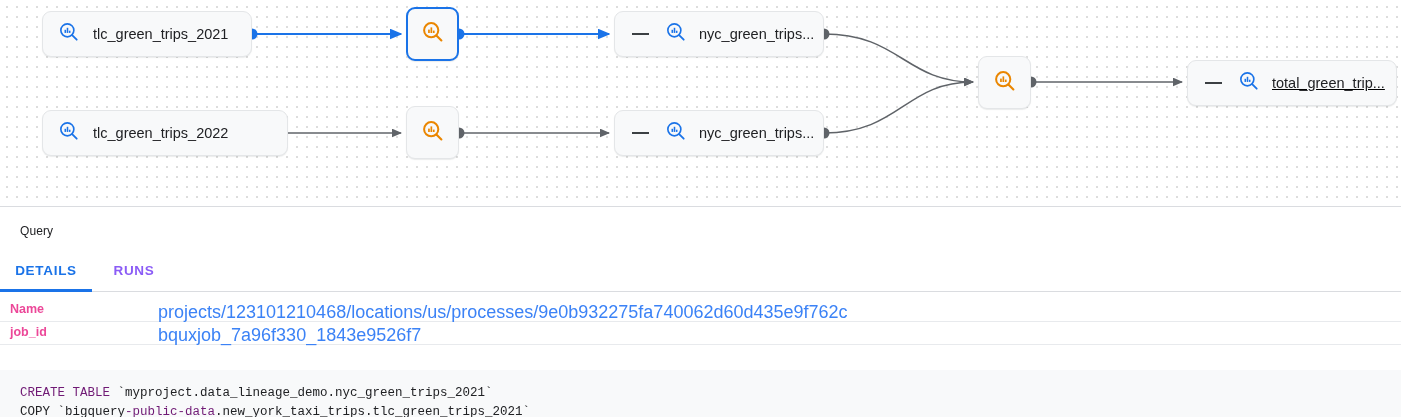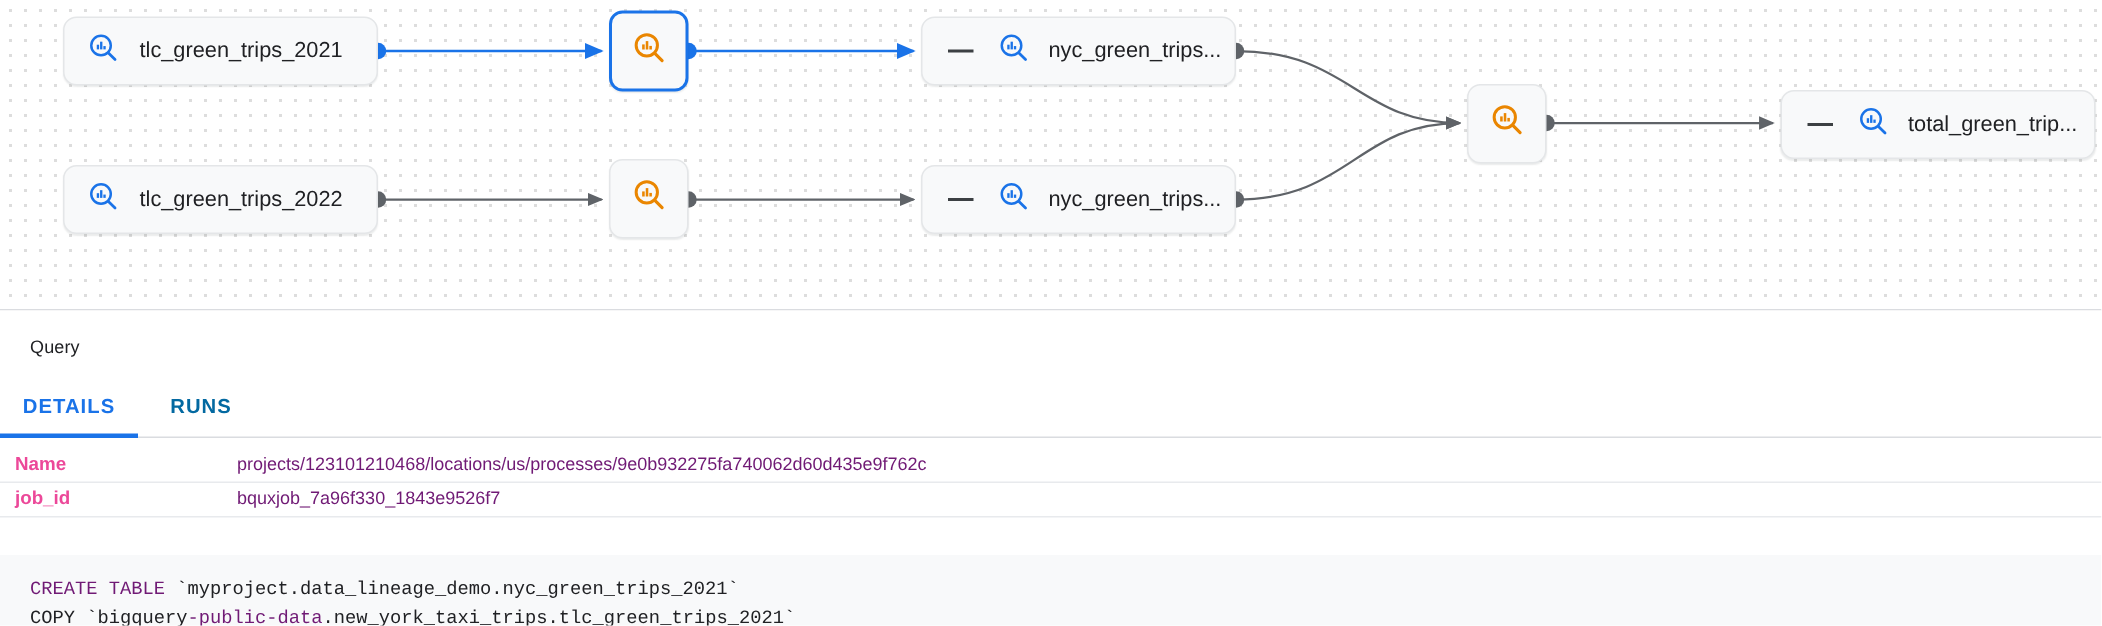--- a/index.html
+++ b/index.html
@@ -75,41 +75,41 @@
   #tabs {
     position: absolute; left: 0; top: 52px;
     width: 1401px; height: 33px;
     border-bottom: 1px solid #dadce0;
   }
   .tab {
     position: absolute; top: 0; height: 33px;
     display: flex; align-items: flex-start; justify-content: center;
     padding-top: 4px;
     font-size: 13.5px; font-weight: bold; letter-spacing: .7px;
-    color: #0369a1; cursor: pointer;
+    color: #8b5cf6; cursor: pointer;
   }
   .tab.active { color: #1a73e8; }
   .tab-underline {
     position: absolute; bottom: 0; left: 0;
     width: 100%; height: 3px; background: #1a73e8;
   }
   #tab-details { left: 0; width: 92px; }
   #tab-runs { left: 92px; width: 84px; }
 
   .kv-row {
     position: absolute; left: 0; width: 1401px; height: 23px;
     border-bottom: 1px solid #e8eaed;
   }
   .kv-key {
     position: absolute; left: 10px; top: 3px;
     font-size: 12.5px; font-weight: bold; color: #ec4899;
   }
   .kv-val {
     position: absolute; left: 158px; top: 3px;
-    font-size: 12px; color: #701a75;
+    font-size: 18px; color: #3b82f6;
   }
   #row-name { top: 92px; }
   #row-jobid { top: 115px; }
 
   #code-block {
     position: absolute; left: 0; top: 163px;
     width: 1401px; height: 54px;
     background: #f8f9fa;
     padding: 14px 0 0 20px;
     font-family: "Liberation Mono", monospace;
@@ -190,21 +190,21 @@
           <circle cx="10.2" cy="10.2" r="7.1" fill="none" stroke="#1a73e8" stroke-width="1.8"></circle>
           <rect x="7.1" y="9.6" width="1.7" height="3.4" fill="#1a73e8"></rect>
           <rect x="9.5" y="7.4" width="1.7" height="5.6" fill="#1a73e8"></rect>
           <rect x="11.9" y="10.6" width="1.7" height="2.4" fill="#1a73e8"></rect>
           <line x1="15.4" y1="15.4" x2="20.4" y2="20.4" stroke="#1a73e8" stroke-width="2" stroke-linecap="round"></line>
         </svg>
       </span>
       <span class="node-label" style="margin-left:12px;">nyc_green_trips...</span>
     </div>
 
-    <div class="node" style="left:42px; top:110px; width:210px; height:46px; padding-left:15px;">
+    <div class="node" style="left:42px; top:110px; width:246px; height:46px; padding-left:15px;">
       <span class="ico">
         <svg width="22" height="22" viewBox="0 0 24 24">
           <circle cx="10.2" cy="10.2" r="7.1" fill="none" stroke="#1a73e8" stroke-width="1.8"></circle>
           <rect x="7.1" y="9.6" width="1.7" height="3.4" fill="#1a73e8"></rect>
           <rect x="9.5" y="7.4" width="1.7" height="5.6" fill="#1a73e8"></rect>
           <rect x="11.9" y="10.6" width="1.7" height="2.4" fill="#1a73e8"></rect>
           <line x1="15.4" y1="15.4" x2="20.4" y2="20.4" stroke="#1a73e8" stroke-width="2" stroke-linecap="round"></line>
         </svg>
       </span>
       <span class="node-label" style="margin-left:13px;">tlc_green_trips_2022</span>
@@ -241,21 +241,21 @@
         <svg width="24" height="24" viewBox="0 0 24 24">
           <circle cx="10.2" cy="10.2" r="7.1" fill="none" stroke="#ea8600" stroke-width="2"></circle>
           <rect x="7.1" y="9.6" width="1.7" height="3.4" fill="#ea8600"></rect>
           <rect x="9.5" y="7.4" width="1.7" height="5.6" fill="#ea8600"></rect>
           <rect x="11.9" y="10.6" width="1.7" height="2.4" fill="#ea8600"></rect>
           <line x1="15.4" y1="15.4" x2="20.4" y2="20.4" stroke="#ea8600" stroke-width="2.1" stroke-linecap="round"></line>
         </svg>
       </span>
     </div>
 
-    <div class="node" style="left:1187px; top:60px; width:210px; height:46px; padding-left:17px;">
+    <div class="node" style="left:1187px; top:60px; width:210px; height:46px; padding-left:17px;text-decoration:underline;">
       <span class="collapse-dash"></span>
       <span class="ico" style="margin-left:16px;">
         <svg width="22" height="22" viewBox="0 0 24 24">
           <circle cx="10.2" cy="10.2" r="7.1" fill="none" stroke="#1a73e8" stroke-width="1.8"></circle>
           <rect x="7.1" y="9.6" width="1.7" height="3.4" fill="#1a73e8"></rect>
           <rect x="9.5" y="7.4" width="1.7" height="5.6" fill="#1a73e8"></rect>
           <rect x="11.9" y="10.6" width="1.7" height="2.4" fill="#1a73e8"></rect>
           <line x1="15.4" y1="15.4" x2="20.4" y2="20.4" stroke="#1a73e8" stroke-width="2" stroke-linecap="round"></line>
         </svg>
       </span>

